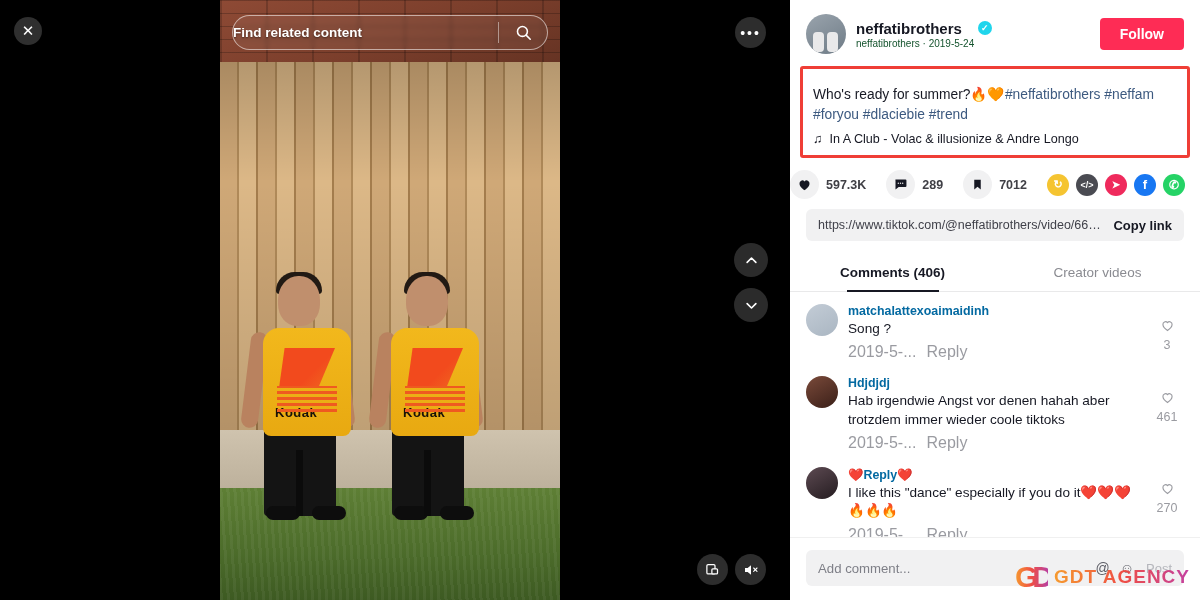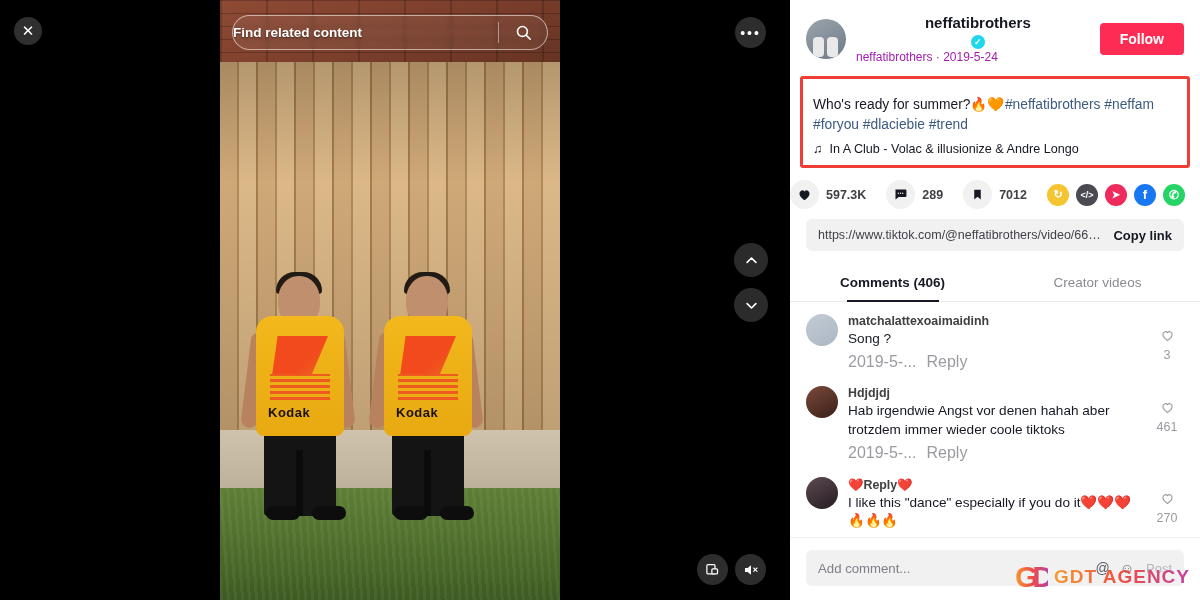--- a/index.html
+++ b/index.html
@@ -65,22 +65,22 @@
     position: absolute; bottom: 196px; left: 24px;
     width: 42px; height: 50px; border-radius: 48% 48% 44% 44%;
     background: #c08f6d;
   }
   .hair {
     position: absolute; bottom: 228px; left: 22px;
     width: 46px; height: 22px; border-radius: 22px 22px 4px 4px;
     background: #221a14;
   }
   .shirt {
-    position: absolute; bottom: 86px; left: 2px;
-    width: 88px; height: 120px; border-radius: 16px 16px 8px 8px;
+    position: absolute; bottom: 86px; left: 9px;
+    width: 88px; height: 108px; border-radius: 16px 16px 8px 8px;
     background: linear-gradient(180deg,#f2b81c,#e8a911);
   }
   .shirt:before {
     content:""; position:absolute; left: 16px; top: 20px;
     width: 56px; height: 40px;
     background: linear-gradient(135deg,#f24a1d 60%, #ef6a1f);
     clip-path: polygon(10% 0,100% 0,70% 100%,0 100%);
   }
   .shirt:after {
     content:""; position:absolute; left: 14px; top: 58px;
@@ -177,28 +177,28 @@
   }
   .avatar.mini { width: 32px; height: 32px; flex: 0 0 32px; }
   .avatar i {
     position:absolute; bottom: 2px; width: 11px; height: 20px; border-radius: 4px;
     background: #e9e9ea;
   }
   .avatar i.a { left: 7px; } .avatar i.b { left: 21px; }
   .author-meta { flex: 1; margin-left: 10px; min-width: 0; }
   .author-name {
     font-size: 15px; font-weight: 700; color: #161823;
-    display: flex; align-items: center; gap: 4px; flex-direction: column;
+    display: flex; align-items: center; gap: 16px;
   }
   .verified {
     width: 14px; height: 14px; border-radius: 50%;
     background: #20d5ec; color: #fff; font-size: 9px;
     display: inline-flex; align-items: center; justify-content: center;
   }
-  .author-sub { font-size: 12px; color: #a21caf; margin-top: 1px; }
+  .author-sub { font-size: 10px; color: #14532d; margin-top: 1px; }
   .follow-btn {
     background: #fe2c55; color: #fff; border: none;
     font-size: 14px; font-weight: 700; border-radius: 4px;
     padding: 8px 20px; cursor: pointer;
     font-family: inherit;
   }
 
   .caption-box {
     margin: 2px 10px 0 10px;
     border: 3px solid #ef3e36;
@@ -257,21 +257,21 @@
   .tab.active:after {
     content:""; position: absolute; left: 50%; transform: translateX(-50%);
     bottom: -1px; width: 92px; height: 2px; background: #161823;
   }
 
   .comments {
     flex: 1; overflow: hidden; padding: 12px 16px 0 16px;
   }
   .comment { display: flex; gap: 10px; margin-bottom: 15px; }
   .c-body { flex: 1; min-width: 0; }
-  .c-name { font-size: 12.4px; font-weight: 700; color: #404040; }
+  .c-name { font-size: 12.4px; font-weight: 700; color: #0369a1; }
   .c-text { font-size: 13.6px; color: #161823; line-height: 1.35; margin-top: 2px; }
   .c-meta { font-size: 16px; color: #9a9ba1; margin-top: 5px; display: flex; gap: 10px; }
   .c-meta span { cursor: pointer; }
   .c-like {
     width: 34px; flex: 0 0 34px; text-align: center; color: #9a9ba1;
     font-size: 12.5px; padding-top: 14px; cursor: pointer;
   }
   .c-like .hn { display: block; margin-top: 2px; }
 
   .composer {

